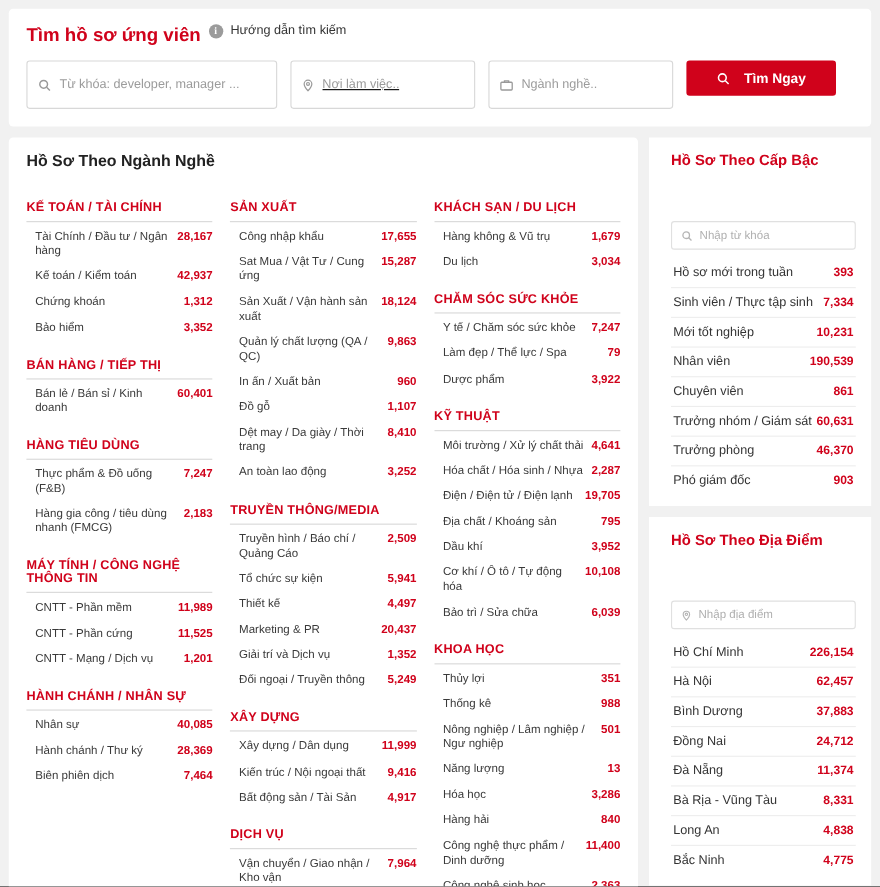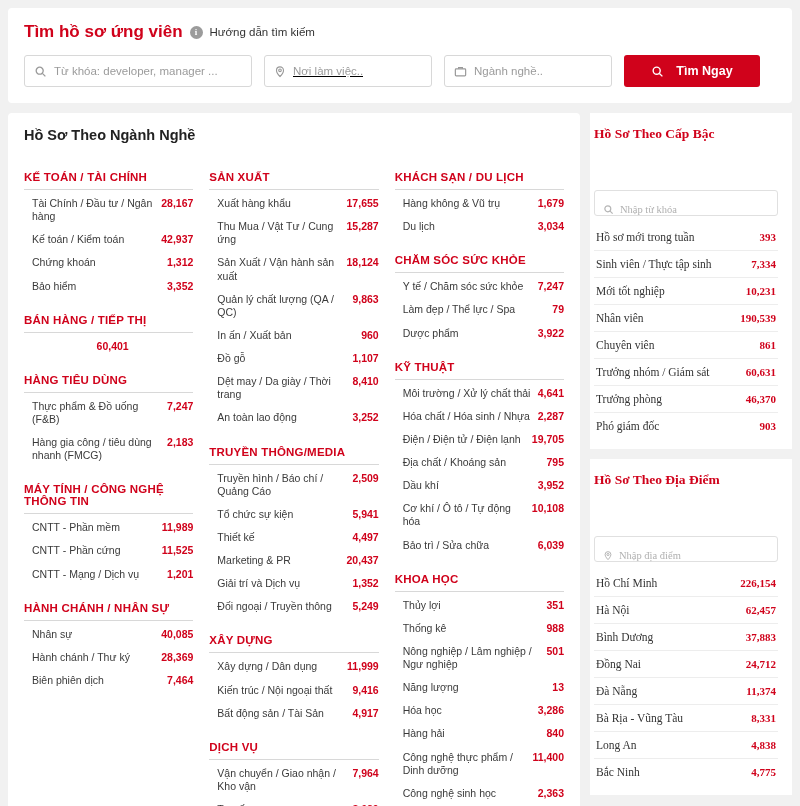--- a/index.html
+++ b/index.html
@@ -17,21 +17,21 @@
   }
   
   .search-panel {
     background: #ffffff;
     border-radius: 4px;
     padding: 14px 16px 16px 16px;
     margin-bottom: 10px;
   }
   .search-title-row {
     display: flex;
-    align-items: center;
+    align-items: flex-start;
     gap: 7px;
     margin-bottom: 13px;
   }
   .search-title {
     font-size: 17px;
     font-weight: bold;
     color: #d0021b;
   }
   .info-icon {
     width: 13px; height: 13px;
@@ -52,21 +52,21 @@
     display: flex;
     gap: 12px;
     align-items: stretch;
   }
   .field {
     display: flex;
     align-items: center;
     gap: 7px;
     border: 1px solid #d8d8d8;
     border-radius: 3px;
-    height: 32px;
+    height: 44px;
     padding: 0 9px;
     background: #fff;
   }
   .field .ph {
     font-size: 11.5px;
     color: #9b9b9b;
     white-space: nowrap;
     overflow: hidden;
   }
   .f-keyword { flex: 0 0 228px; }
@@ -103,38 +103,37 @@
   }
   .right-col {
     flex: 1;
     display: flex;
     flex-direction: column;
     gap: 10px;
   }
   .panel {
     background: #fff;
     border-radius: 0;
-    padding: 13px 14px 10px 4px;
-    font-family: Liberation Serif, serif;
+    padding: 13px 14px 10px 20px;
   }
   .panel-title {
     font-size: 13.5px;
     font-weight: bold;
     color: #d0021b;
     margin-bottom: 11px;
   }
   .left-title {
     font-size: 14.5px;
     font-weight: bold;
     color: #222;
     margin-bottom: 28px;
   }
   .filter-box {
     display: flex;
-    align-items: flex-end;
+    align-items: center;
     gap: 6px;
     border: 1px solid #e0e0e0;
     border-radius: 3px;
     height: 26px;
     padding: 0 8px;
     margin-bottom: 8px;
     margin-top: 48px;
   }
   .filter-box .ph { font-size: 10.5px; color: #b0b0b0; }
   .rrow {
@@ -259,20 +258,21 @@
                 <span class="num">1,312</span>
               </div>
             <div class="cat-row">
                 <span class="lbl">Bảo hiểm</span>
                 <span class="num">3,352</span>
               </div>
           </div>
           <div class="cat-group">
             <div class="cat-head">BÁN HÀNG / TIẾP THỊ</div>
             <div class="cat-row">
+                <span class="lbl">Bán lẻ / Bán sỉ / Kinh doanh</span>
                 <span class="num">60,401</span>
               </div>
           </div>
           <div class="cat-group">
             <div class="cat-head">HÀNG TIÊU DÙNG</div>
             <div class="cat-row">
                 <span class="lbl">Thực phẩm &amp; Đồ uống (F&amp;B)</span>
                 <span class="num">7,247</span>
               </div>
             <div class="cat-row">
@@ -309,25 +309,25 @@
                 <span class="lbl">Biên phiên dịch</span>
                 <span class="num">7,464</span>
               </div>
           </div>
         </div>
 
         <div class="cat-col">
           <div class="cat-group">
             <div class="cat-head">SẢN XUẤT</div>
             <div class="cat-row">
-                <span class="lbl">Xuất hàng khẩu</span>
+                <span class="lbl">Công nhập khẩu</span>
                 <span class="num">17,655</span>
               </div>
             <div class="cat-row">
-                <span class="lbl">Thu Mua / Vật Tư / Cung ứng</span>
+                <span class="lbl">Sat Mua / Vật Tư / Cung ứng</span>
                 <span class="num">15,287</span>
               </div>
             <div class="cat-row">
                 <span class="lbl">Sản Xuất / Vận hành sản xuất</span>
                 <span class="num">18,124</span>
               </div>
             <div class="cat-row">
                 <span class="lbl">Quản lý chất lượng (QA / QC)</span>
                 <span class="num">9,863</span>
               </div>

